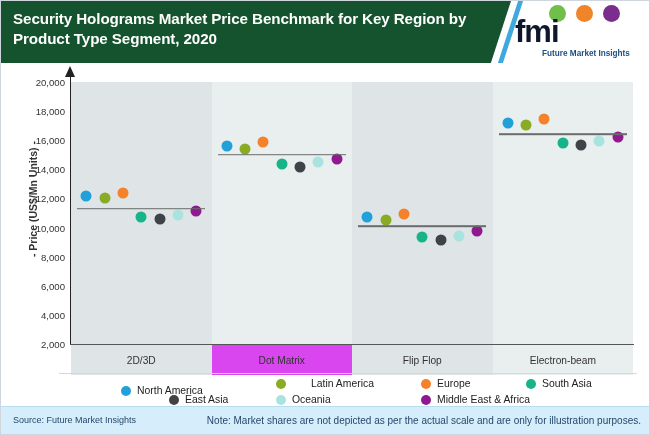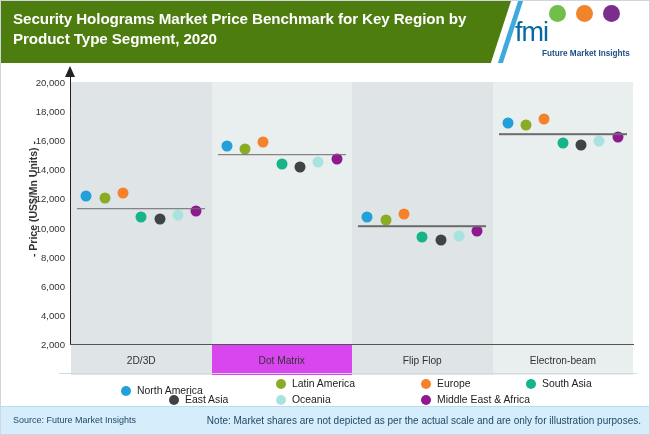--- a/index.html
+++ b/index.html
@@ -18,21 +18,21 @@
     background: #ffffff;
     border: 1px solid #cfd6dd;
     overflow: hidden;
   }
 
   
   .header {
     position: absolute;
     left: 0; top: 0;
     width: 650px; height: 62px;
-    background: #4d7c0f;
+    background: #14532d;
     overflow: hidden;
   }
   .header-slant {
     position: absolute;
     right: 0; top: 0;
     width: 170px; height: 62px;
     background: #ffffff;
     transform: skewX(-18deg);
     transform-origin: top right;
     right: -30px;
@@ -68,23 +68,23 @@
     border-radius: 50%;
     top: 0;
   }
   .logo-dot.d1 { left: 0px;  background: #6fbf4a; }
   .logo-dot.d2 { left: 27px; background: #f0842b; }
   .logo-dot.d3 { left: 54px; background: #7b2d8e; }
   .logo-fmi {
     position: absolute;
     left: 2px; top: 10px;
     width: 124px; height: 34px;
-    color: #0369a1;
-    font-size: 27px;
-    font-weight: normal;
+    color: #0f172a;
+    font-size: 31px;
+    font-weight: bold;
     letter-spacing: -1px;
     line-height: 34px;
   }
   .logo-sub {
     position: absolute;
     left: 18px; top: 44px;
     width: 110px;
     color: #1b4f84;
     font-size: 8.2px;
     font-weight: bold;
@@ -314,21 +314,21 @@
         <div class="cat-cell" style="left: 281px; width: 140.5px; background: rgb(223, 228, 231);">Flip Flop</div>
       </div>
   </div>
 
   <div class="legend-divider"></div>
   <div class="legend" id="legend">
       <div class="legend-item" style="left: 50px; top: 0px; margin-top: 7px;">
         <span class="legend-swatch" style="background: rgb(34, 160, 218);"></span>
         <span>North America</span>
       </div>
-      <div class="legend-item" style="left: 205px; top: 0px;">
+      <div class="legend-item" style="left: 205px; top: 0px; gap: 19px;">
         <span class="legend-swatch" style="background: rgb(138, 171, 36);"></span>
         <span>Latin America</span>
       </div>
       <div class="legend-item" style="left: 350px; top: 0px;">
         <span class="legend-swatch" style="background: rgb(245, 130, 42);"></span>
         <span>Europe</span>
       </div>
       <div class="legend-item" style="left: 455px; top: 0px;">
         <span class="legend-swatch" style="background: rgb(24, 180, 137);"></span>
         <span>South Asia</span>

